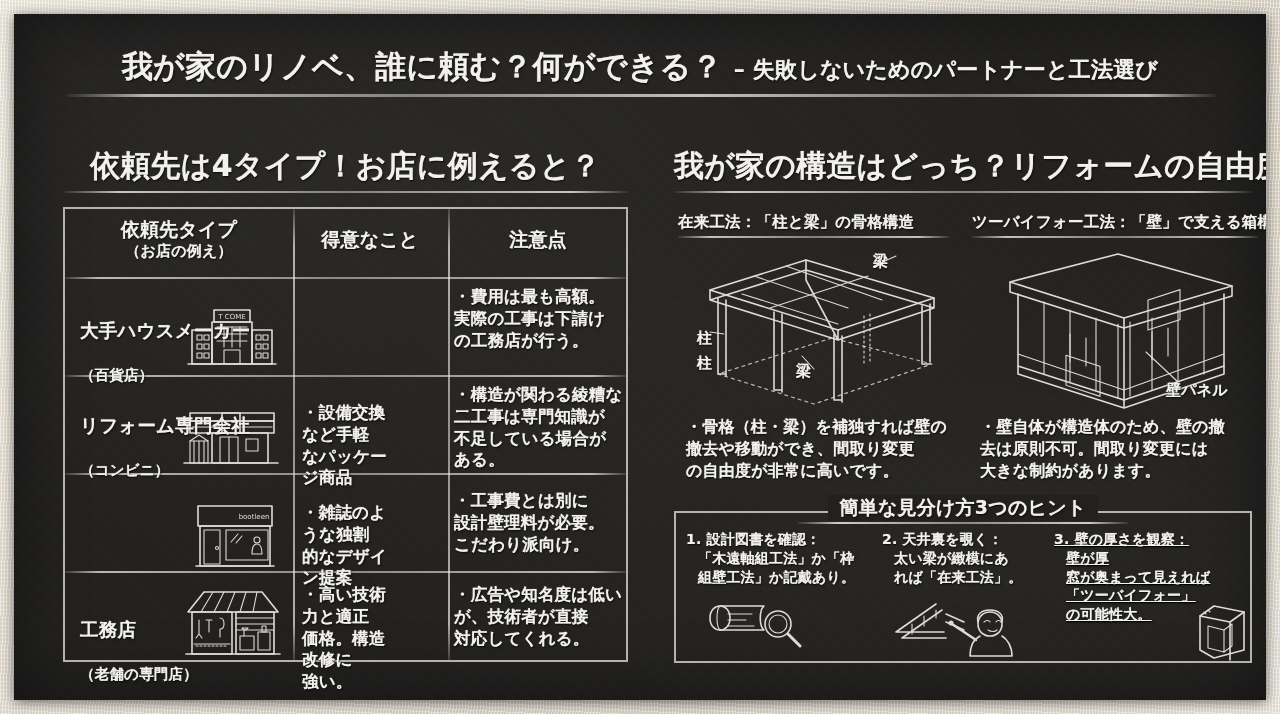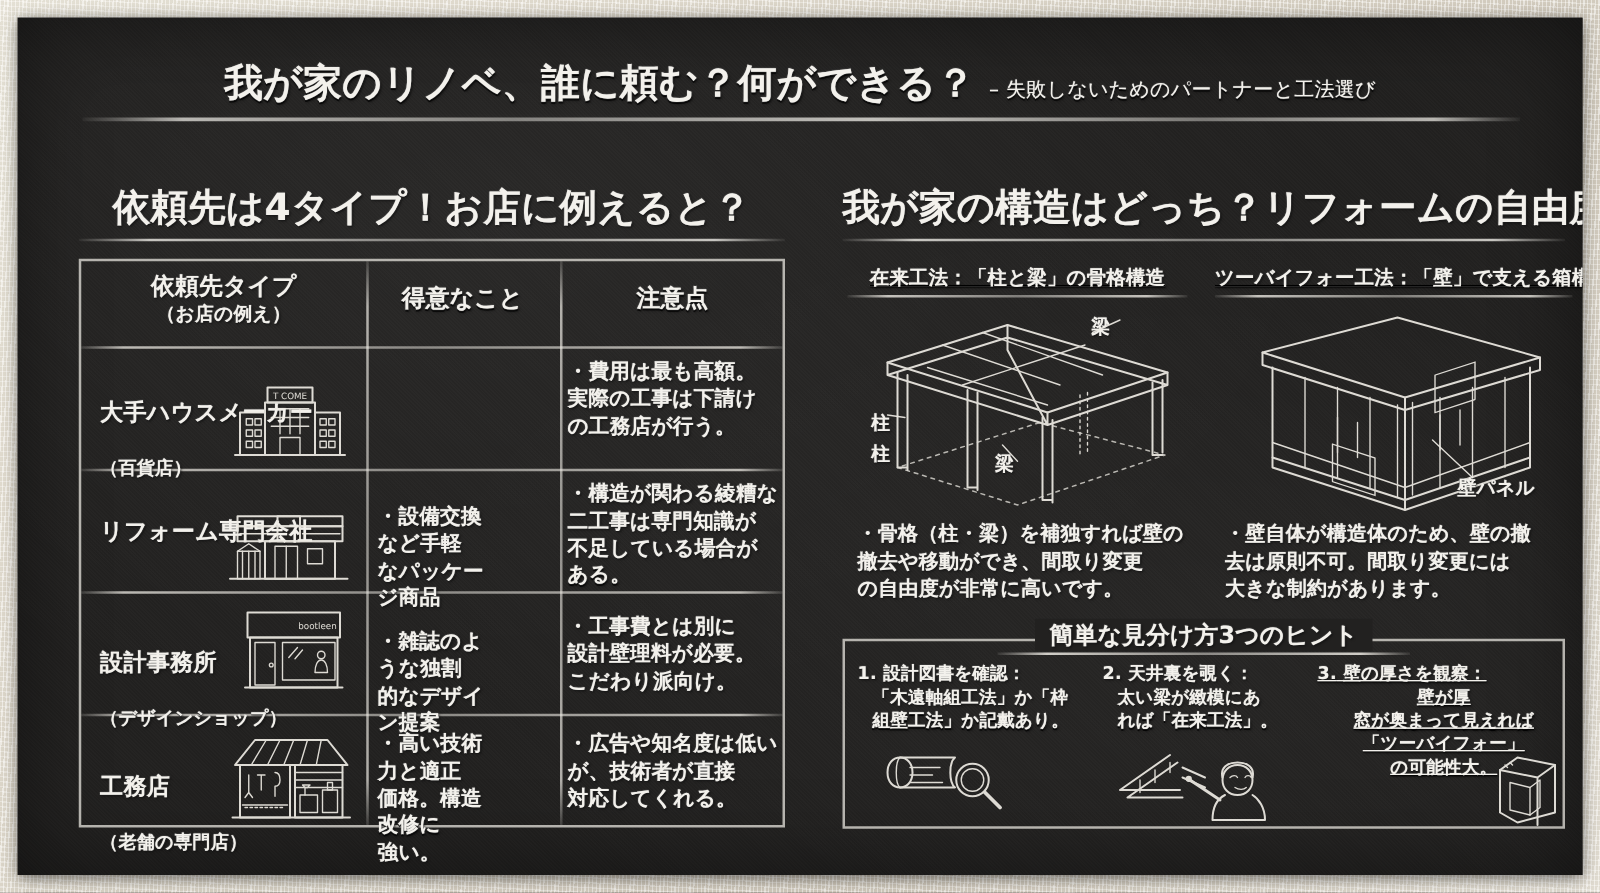--- a/index.html
+++ b/index.html
@@ -49,22 +49,22 @@
     left: 0; top: 32px; width: 1252px;
     text-align: center;
   }
   .title {
     font-size: 31px;
     font-weight: 700;
     white-space: nowrap;
     display: inline-block;
   }
   .title .sub {
-    font-size: 16px;
-    font-weight: 400;
+    font-size: 22px;
+    font-weight: 700;
     text-align: center;
   }
   .title-rule {
     position: absolute;
     left: 52px; top: 80px;
     width: 1150px; height: 3px;
     background: linear-gradient(90deg,
       rgba(240,238,232,0.05) 0%, rgba(240,238,232,0.85) 7%,
       rgba(240,238,232,0.55) 30%, rgba(240,238,232,0.9) 55%,
       rgba(240,238,232,0.5) 78%, rgba(240,238,232,0.85) 94%,
@@ -149,22 +149,21 @@
     margin-top: 1px;
     white-space: nowrap;
   }
 
   .icon-box { position: absolute; }
   .icon-box svg { display: block; }
 
   
   .struct-label {
     position: absolute;
-    text-align: center;
-    text-decoration: underline;
+    text-align: left;
   }
   .struct-label .t {
     font-size: 15.5px;
     font-weight: 700;
     white-space: nowrap;
   }
   .struct-label .rule {
     margin-top: 3px; height: 2px;
     background: linear-gradient(90deg,
       rgba(238,235,228,0.08) 0%, rgba(238,235,228,0.8) 12%,
@@ -296,20 +295,21 @@
         <rect class="thin" x="77" y="51" width="5" height="5"></rect>
       <path d="M2 62h88"></path>
     </svg>
   </div>
   <div class="cell chalk" style="left:440px; top:272px; width:175px;">・費用は最も高額。
  実際の工事は下請け
  の工務店が行う。</div>
 
   <div class="cell cell-type chalk" style="left:66px; top:378px; width:210px;">
     <span class="name">リフォーム専門会社</span>
+    <span class="paren">（コンビニ）</span>
   </div>
   <div class="icon-box" style="left:168px; top:395px;">
     <svg width="100" height="62" viewBox="0 0 100 62" class="chalk-svg">
       <rect x="8" y="4" width="84" height="8"></rect>
       <rect x="8" y="12" width="84" height="12"></rect>
       <rect x="40" y="4" width="18" height="20"></rect>
       <path class="thin" d="M10 18h28M60 18h30"></path>
       <rect x="30" y="24" width="56" height="30"></rect>
       <rect class="thin" x="38" y="28" width="18" height="26"></rect>
       <path class="thin" d="M47 28v26"></path>
@@ -319,25 +319,21 @@
       <path d="M2 54h94"></path>
     </svg>
   </div>
   <div class="cell chalk" style="left:288px; top:388px; width:95px;">・設備交換など手軽
  なパッケージ商品</div>
   <div class="cell chalk" style="left:440px; top:370px; width:178px;">・構造が関わる綾糟な
  二工事は専門知識が
  不足している場合が
  ある。</div>
 
-  <div class="cell cell-type chalk" style="left:66px; top:483px; width:210px;">
-    <span class="name">設計事務所</span>
-    <span class="paren">（デザインショップ）</span>
-  </div>
-  <div class="icon-box" style="left:180px; top:472px;">
+  <div class="icon-box" style="left:180px; top:488px;">
     <svg width="82" height="72" viewBox="0 0 82 72" class="chalk-svg">
       <rect x="4" y="4" width="74" height="20"></rect>
       <text x="60" y="17" font-size="7" fill="#eeebe4" stroke="none" text-anchor="middle" font-family="DejaVu Sans, sans-serif">bootleen</text>
       <rect x="6" y="24" width="70" height="40"></rect>
       <rect class="thin" x="10" y="28" width="16" height="34"></rect>
       <circle class="thin" cx="23" cy="46" r="1.5"></circle>
       <rect class="thin" x="32" y="28" width="42" height="30"></rect>
       <path class="thin" d="M37 40l7-8M42 41l6-7"></path>
       <path class="thin" d="M58 52c0-6 2-10 5-10s5 4 5 10z"></path>
       <circle class="thin" cx="63" cy="38" r="3"></circle>
@@ -500,21 +496,21 @@
       <path class="thin" d="M96 28c3 2 7 2 9 0"></path>
       <path d="M86 20c-2-8 4-12 12-12s14 4 12 12"></path>
       <path d="M88 34c-6 3-10 10-10 20h42c0-10-5-17-10-20"></path>
       <path d="M84 38L60 22" stroke-width="2.4"></path>
       <circle class="fillw" cx="59" cy="21" r="2.5"></circle>
     </svg>
   </div>
 
   <div class="hint chalk" style="left:1040px; width:190px;text-decoration:underline;">
     <span class="htitle"><span>3.</span> <span>壁の厚さを観察：</span></span>
-    <span class="hbody" style="padding-left:12px;text-align:center;">壁が厚
+    <span class="hbody" style="padding-left:12px;">壁が厚
 窓が奥まって見えれば
 「ツーバイフォー」
 の可能性大。</span>
   </div>
   <div class="icon-box" style="left:1178px; top:588px;">
     <svg width="60" height="60" viewBox="0 0 60 60" class="chalk-svg">
       <path d="M8 14L22 4l30 6v38l-30 8L8 48z"></path>
       <path d="M8 14l30 6v38M38 20l14-10"></path>
       <path class="thin" d="M16 24v22l16 4V28z"></path>
       <path class="thin" d="M32 28l8-6v22l-8 6"></path>

